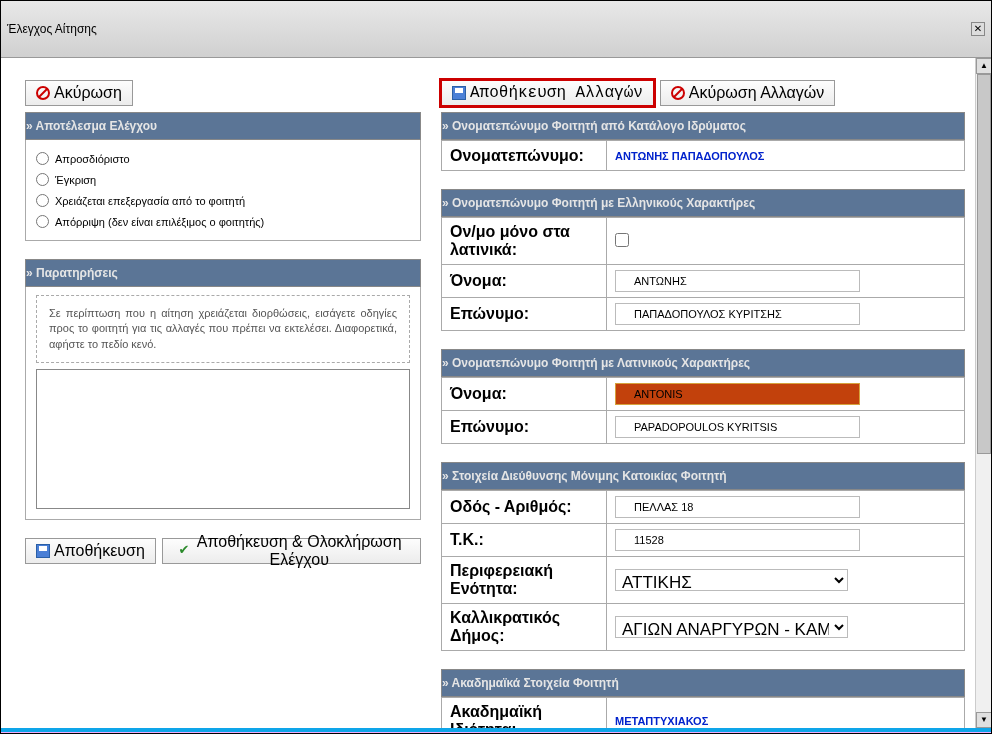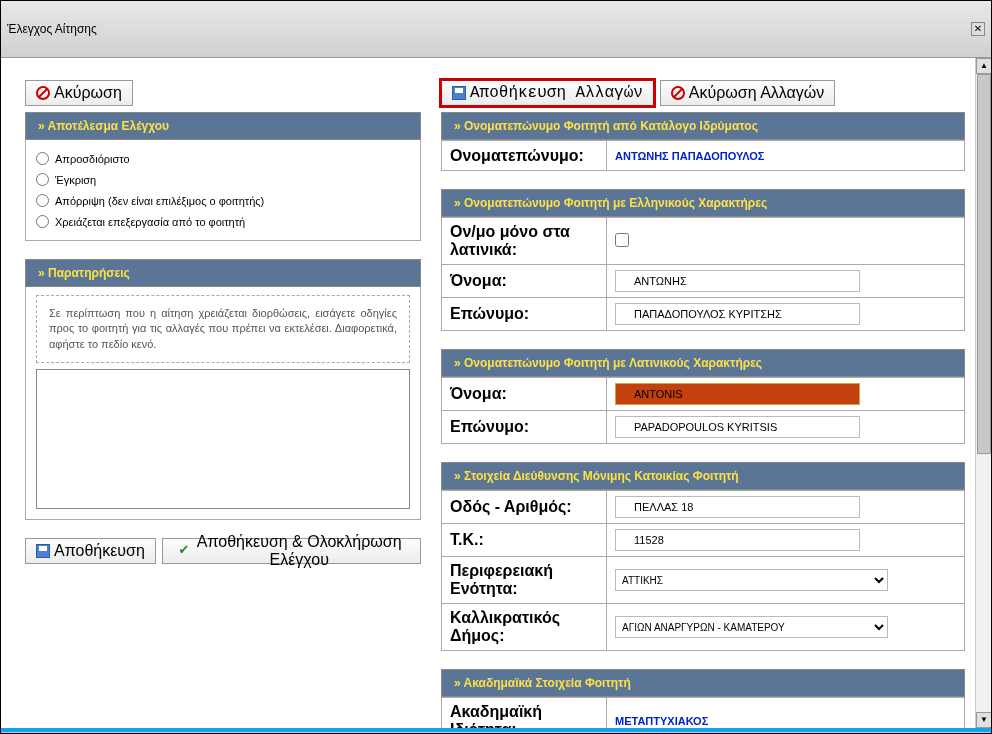--- a/index.html
+++ b/index.html
@@ -127,23 +127,23 @@
     }
     .icon-check::after {
       content: '✔';
       color: #2a8a2a;
       font-size: 13px;
       position: absolute;
       top: -2px;
     }
     .panel-header {
       background: #5b7596;
-      color: #fde047;
+      color: #e5e5e5;
       font-weight: bold;
-      padding: 6px 12px;
+      padding: 6px 0;
       border: 1px solid #888;
       font-size: 12px;
     }
     .panel-body {
       border: 1px solid #aaa;
       border-top: none;
       padding: 8px 10px;
     }
     .radio-row {
       display: flex;
@@ -198,25 +198,25 @@
       padding: 3px 18px;
       font-size: 11px;
       height: 22px;
     }
     .form-table input.highlight {
       border: 1px solid #d6a23c;
       background: #c2410c;
     }
     .form-table input[type=checkbox] { width: 14px; height: 14px; }
     .form-table select {
-      width: 273px;
+      width: 233px;
       border: 1px solid #bbb;
       padding: 2px;
       height: 22px;
-      font-size: 10px;
+      font-size: 17px;
       background: #fff;
     }
     .footer-bar {
       border-top: 4px solid #0ea5e9;
       padding: 6px 10px;
       display: flex;
       justify-content: flex-end;
       background: #f0abfc;
       text-decoration: underline;
     }
@@ -245,25 +245,25 @@
         <label class="radio-row">
           <input type="radio" name="result" style="">
           <span>Απροσδιόριστο</span>
         </label>
         <label class="radio-row">
           <input type="radio" name="result" style="">
           <span>Έγκριση</span>
         </label>
         <label class="radio-row">
           <input type="radio" name="result" style="">
-          <span>Απόρριψη (δεν είναι επιλέξιμος ο φοιτητής)</span>
+          <span>Χρειάζεται επεξεργασία από το φοιτητή</span>
         </label>
         <label class="radio-row">
           <input type="radio" name="result" style="">
-          <span>Χρειάζεται επεξεργασία από το φοιτητή</span>
+          <span>Απόρριψη (δεν είναι επιλέξιμος ο φοιτητής)</span>
         </label>
       </div>
     </div>
 
     <div class="section">
       <div class="panel-header">» Παρατηρήσεις</div>
       <div class="panel-body">
         <div class="hint-box">Σε περίπτωση που η αίτηση χρειάζεται διορθώσεις, εισάγετε οδηγίες προς το φοιτητή για τις αλλαγές που πρέπει να εκτελέσει. Διαφορετικά, αφήστε το πεδίο κενό.</div>
         <textarea class="textarea" style=""></textarea>
       </div>

